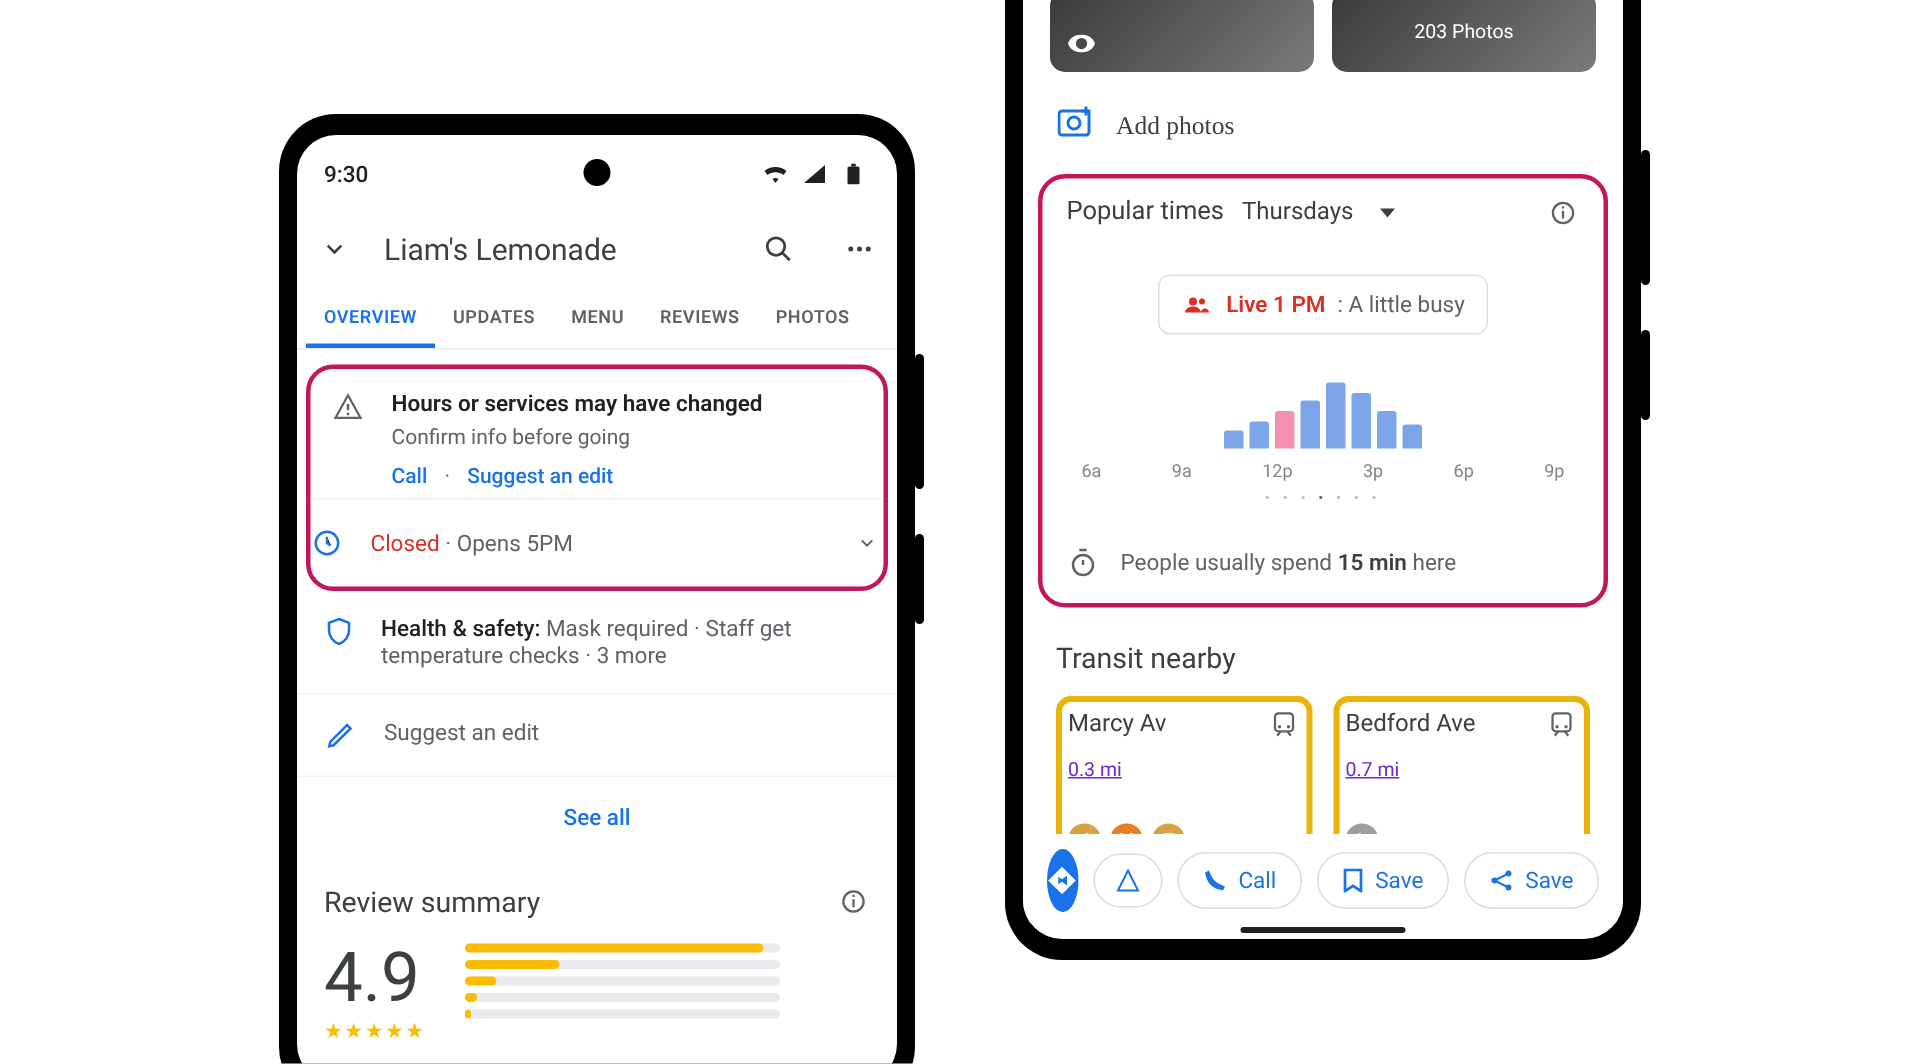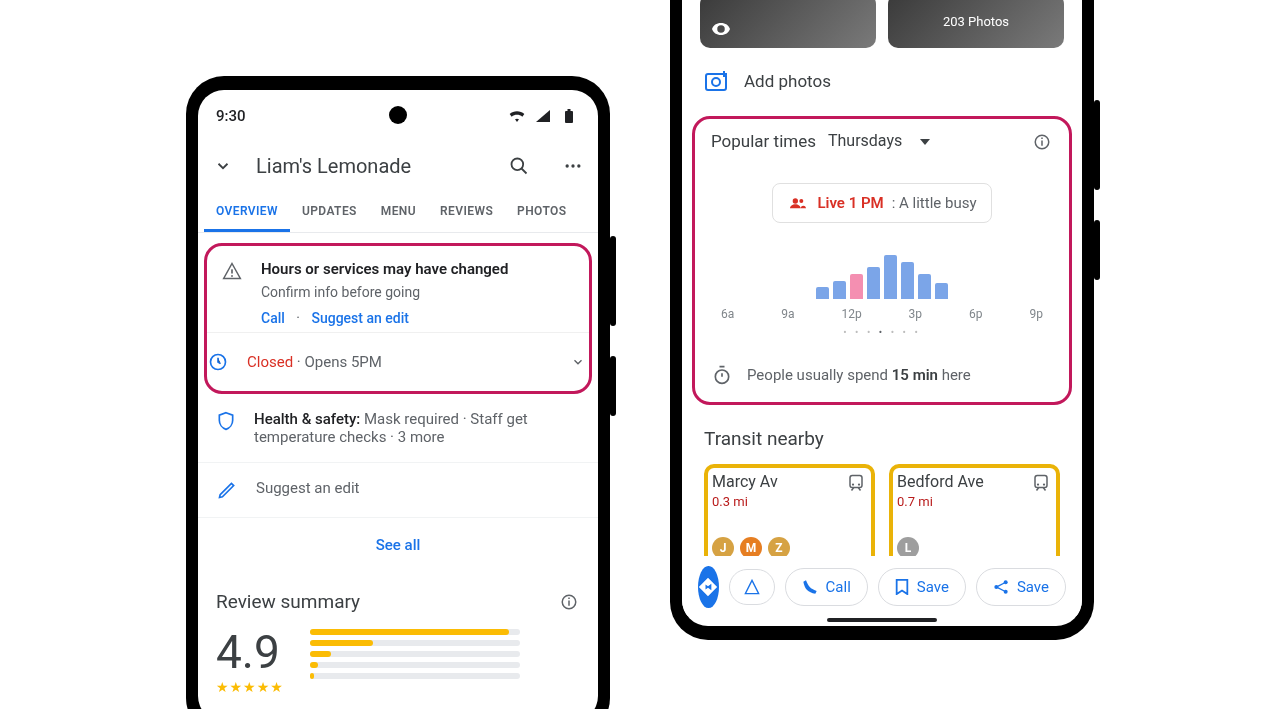--- a/index.html
+++ b/index.html
@@ -131,21 +131,21 @@
 .see-all {
   text-align: center;
   color: #1a73e8;
   font-size: 15px;
   font-weight: 500;
   padding: 18px 0;
 }
 
 
 .review-section { padding: 18px 18px 0 18px; }
-.review-head { display:flex; justify-content: space-between; align-items:flex-end; }
+.review-head { display:flex; justify-content: space-between; align-items:flex-start; }
 .review-title { font-size: 19px; color: #3c4043; }
 .review-body { display:flex; gap: 26px; margin-top: 16px; align-items: flex-start;}
 .review-score { font-size: 46px; color: #3c4043; line-height:1; }
 .stars { color: #fbbc04; font-size: 14px; letter-spacing: 1px; margin-top: 4px;}
 .bar-stack { display:flex; flex-direction:column; gap:5px; width: 210px; }
 .bar-bg { height:6px; background:#e8eaed; border-radius:3px; position:relative; }
 .bar-fill { position:absolute; left:0; top:0; height:100%; background:#fbbc04; border-radius:3px; }
 
 
 .p2-scroll { padding: 0 0 0 0; }
@@ -159,23 +159,23 @@
   flex:1; height: 54px;
   background: linear-gradient(135deg,#3a3a3a,#7a7a7a);
   border-radius: 10px;
   position:relative;
   color:#fff; font-size:13px;
   display:flex; align-items:center; justify-content:center;
 }
 .photo-thumb .eye { position:absolute; left:10px; bottom:8px; }
 
 .add-photos-row {
-  display:flex; align-items:center; gap:14px;
+  display:flex; align-items:flex-end; gap:14px;
   padding: 20px 22px;
-  font-size: 17px; color:#3c4043;
+  font-size: 17px; color:#3c4043;font-family:Liberation Serif, serif;
 }
 
 
 .pop-card {
   margin: 2px 10px 0 10px;
   border: 3px solid #c2185b;
   border-radius: 18px;
   padding: 12px 16px 16px 16px;
 }
 .pop-head { display:flex; gap:12px; }
@@ -212,21 +212,21 @@
 
 .transit-sec { padding: 22px 22px 0 22px; }
 .transit-title { font-size: 19px; color:#3c4043; }
 .transit-cards { display:flex; gap:14px; margin-top:14px; }
 .tcard {
   flex:1; border:4px solid #eab308; border-radius:10px;
   padding:4px;
 }
 .tcard-top { display:flex; justify-content:space-between; align-items:flex-start;}
 .tcard-name { font-size:16px; color:#3c4043; }
-.tcard-dist { font-size:13px; color:#b91c1c; margin-top:0; }
+.tcard-dist { font-size:13px; color:#6d28d9; margin-top:12px;text-decoration:underline; }
 .tcard-lines { display:flex; gap:6px; margin-top: 28px; }
 .line-badge {
   width:22px; height:22px; border-radius:50%;
   display:inline-flex; align-items:center; justify-content:center;
   font-size:12px; font-weight:700; color:#fff;
 }
 
 
 .action-bar {
   position:absolute; left:0; right:0; bottom:10px;

